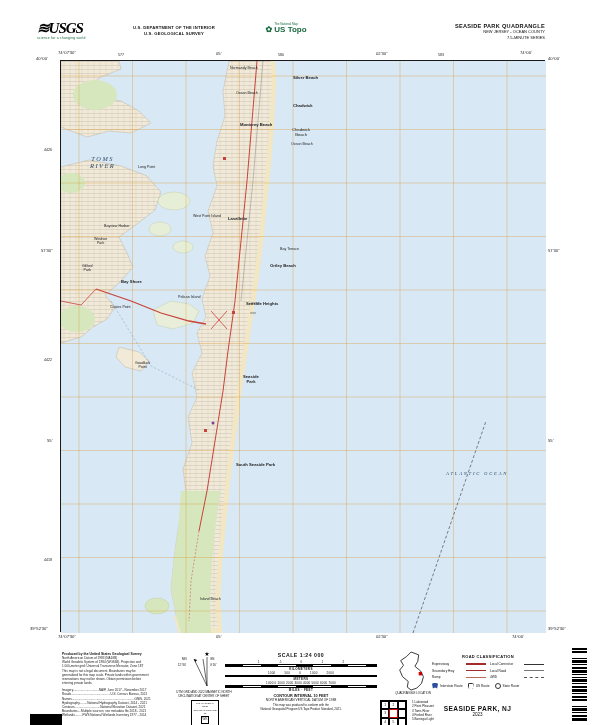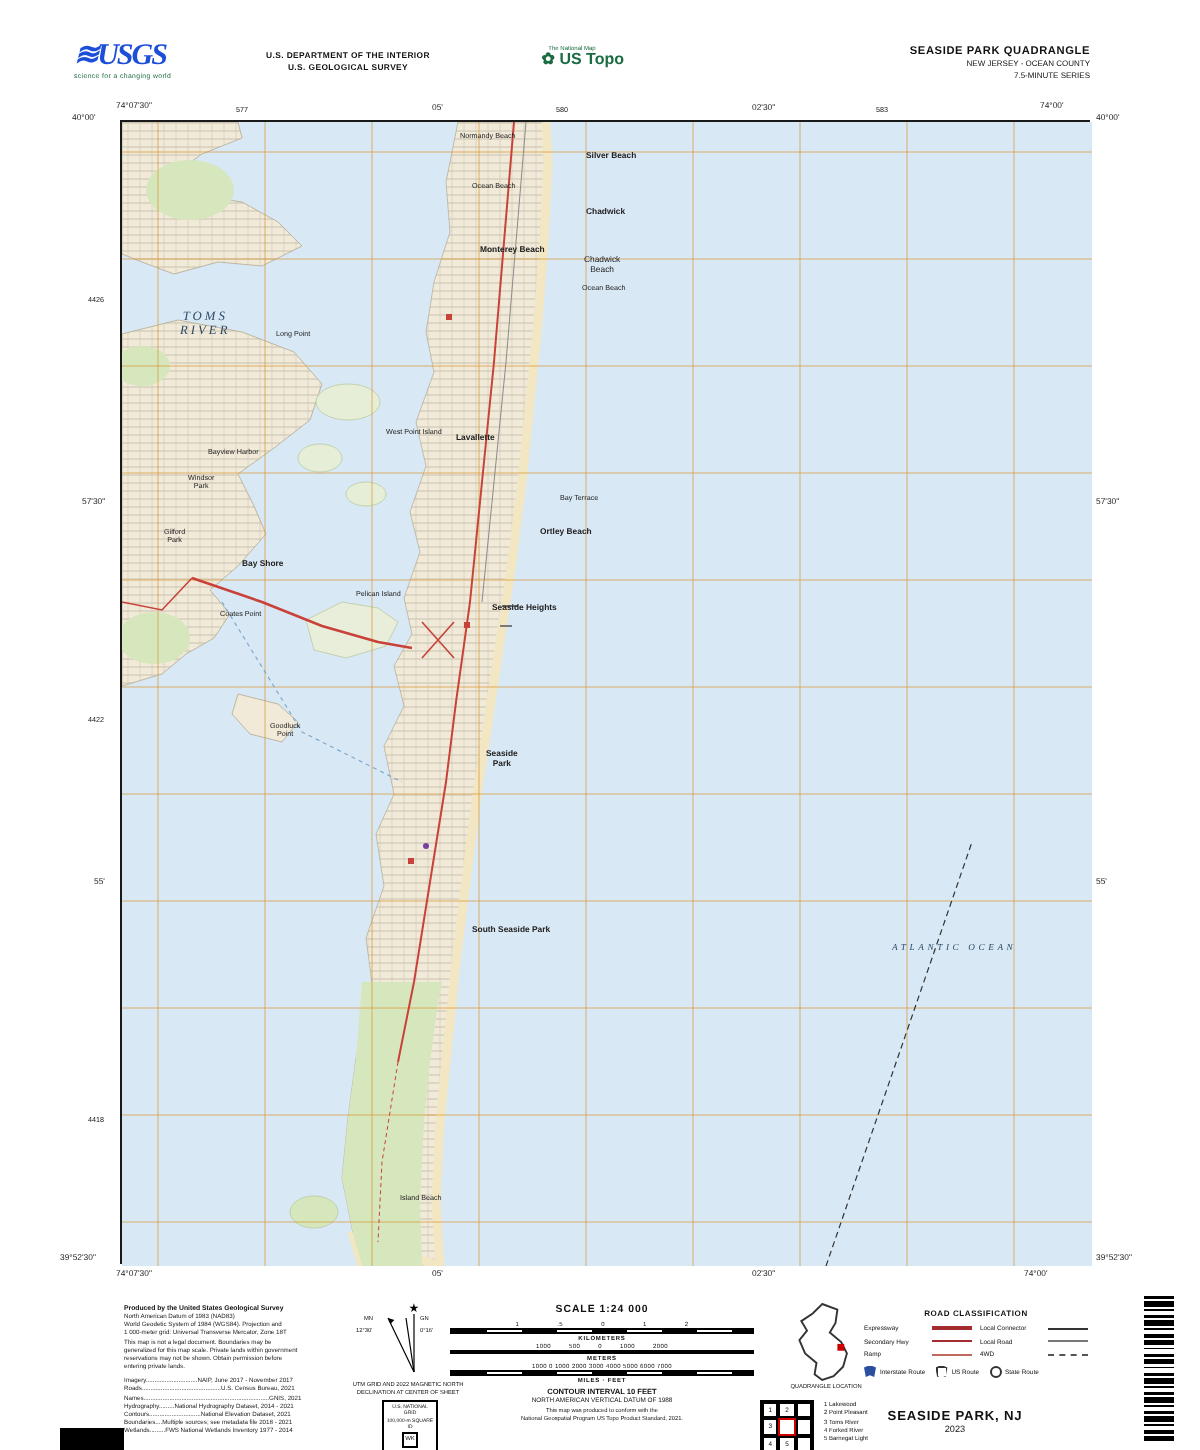--- a/index.html
+++ b/index.html
@@ -6,25 +6,25 @@
   body { background:#888; }
   .page { position:relative; width:600px; height:725px; background:#ffffff;
           font-family:"Liberation Sans", sans-serif; color:#111; overflow:hidden; }
   .a { position:absolute; }
   .pre { white-space:pre-line; }
   .c { text-align:center; }
   .r { text-align:right; }
 
   
   .usgs-logo { font-family:"Liberation Serif", serif; font-weight:bold; font-style:italic;
-               font-size:15px; color:#1d4ed8; letter-spacing:-1px; line-height:1; }
+               font-size:15px; color:#000000; letter-spacing:-1px; line-height:1; }
   .usgs-tag  { font-size:3.4px; color:#1b6b40; letter-spacing:.2px; }
   .dept { font-size:4.2px; font-weight:bold; letter-spacing:.2px; line-height:1.5; }
   .tnm  { font-size:3px; color:#1b6b40; }
-  .ustopo { font-size:8px; font-weight:bold; color:#1b6b40; line-height:1;text-align:right; }
+  .ustopo { font-size:8px; font-weight:bold; color:#1b6b40; line-height:1; }
   .quadtitle { font-size:5.6px; font-weight:bold; letter-spacing:.3px; }
   .quadsub   { font-size:4px; line-height:1.6; }
 
   
   .map-frame { left:60px; top:60px; width:485px; height:572px; border:1px solid #1a1a1a; background:#d9e8f5; }
   .collar { font-size:4.2px; color:#222; white-space:nowrap; }
   .utmnum { font-size:3.6px; color:#222; white-space:nowrap; }
 
   
   .lbl  { position:absolute; font-size:4.2px; color:#222; white-space:nowrap; line-height:1.15; }

